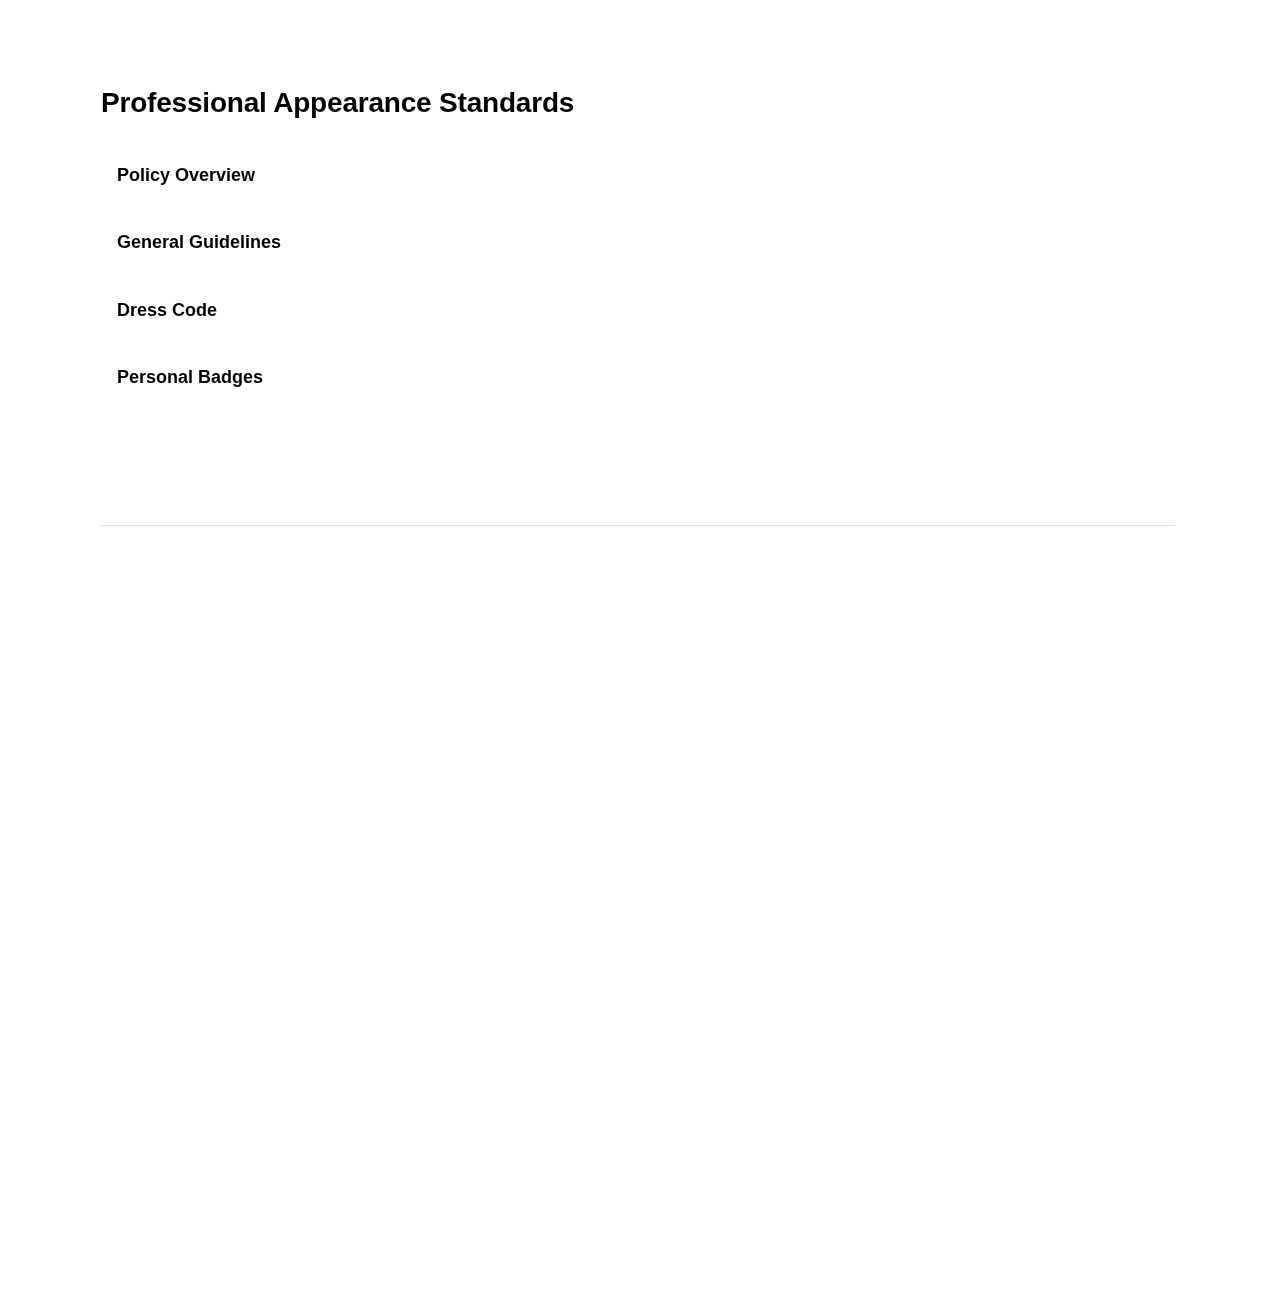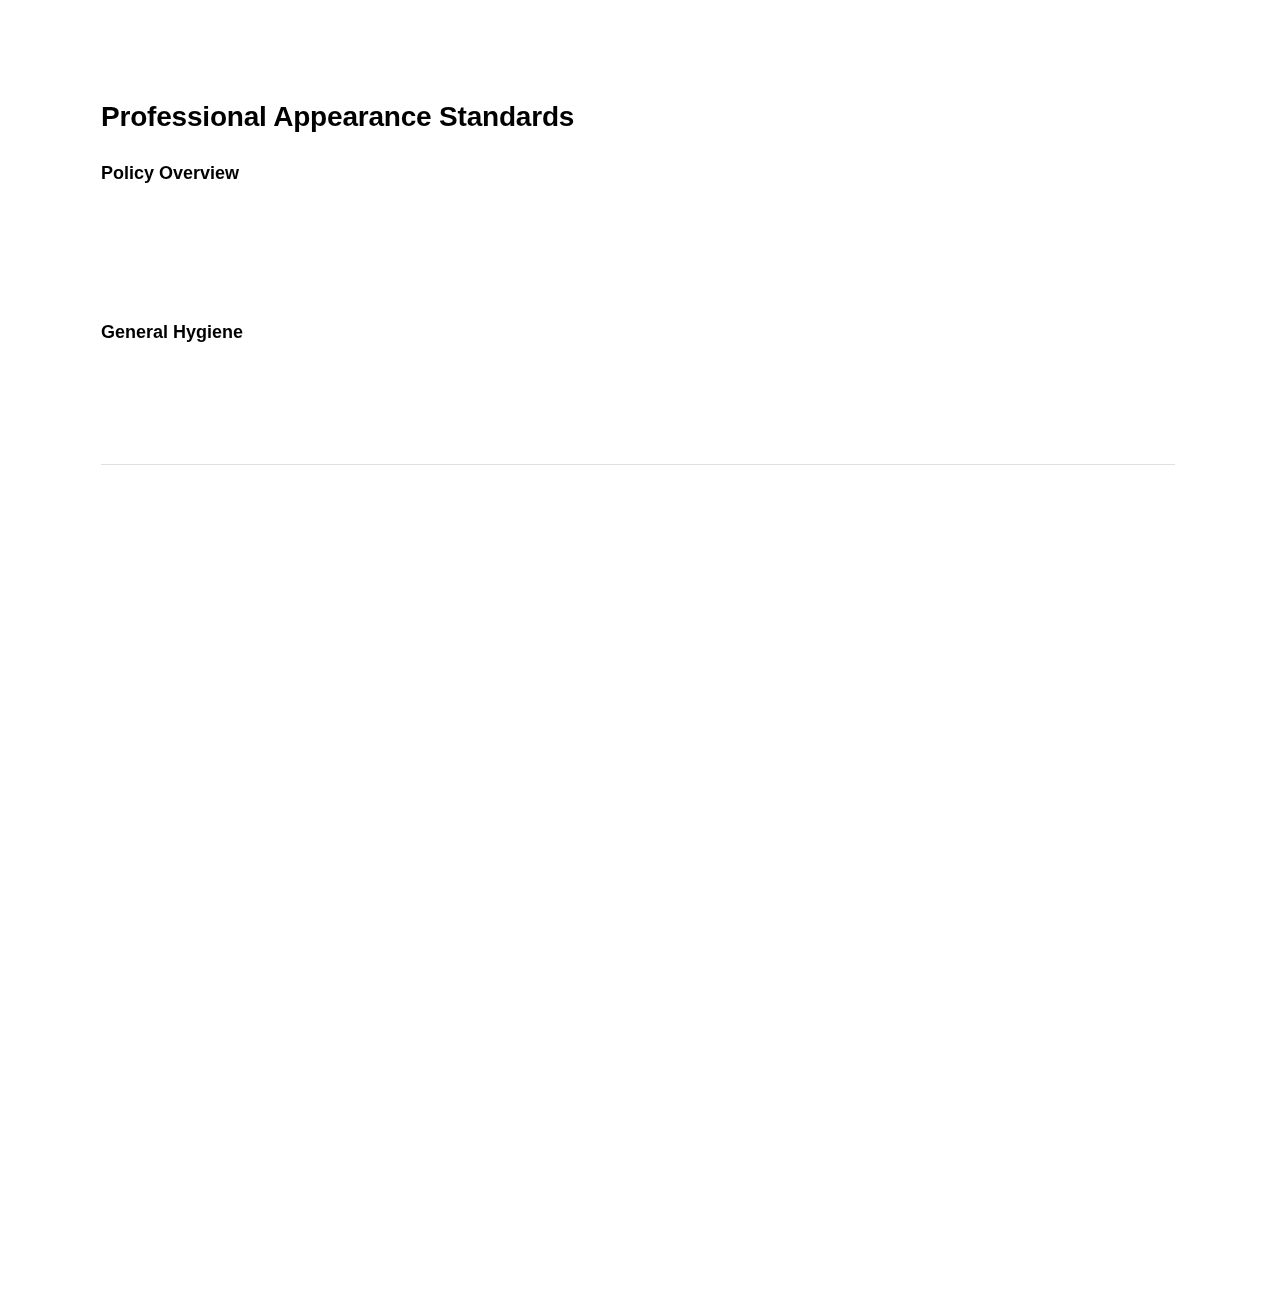--- a/index.html
+++ b/index.html
@@ -17,34 +17,34 @@
   }
   .page {
     position: relative;
     width: 1278px;
     height: 1300px;
     box-sizing: border-box;
   }
   .content {
     position: absolute;
     left: 101px;
-    top: 100px;
+    top: 86px;
     width: 1074px;
   }
   .doc-title {
     font-size: 28px;
     font-weight: bold;
     line-height: 1.2;
     letter-spacing: -0.2px;
     margin: 0 0 0 0;
     padding: 0;
     color: #000000;
   }
   .section-list {
-    margin: 0;
+    margin: 16px;
     padding: 0;
     list-style: none;
   }
   .section-heading {
     font-size: 18px;
     font-weight: bold;
     line-height: 1.2;
     color: #000000;
     margin: 0;
     padding: 0;
@@ -70,25 +70,27 @@
 
     <h1 class="doc-title">Professional Appearance Standards</h1>
 
     <div class="spacer-after-title"></div>
 
     <div class="section-list">
 
       <h2 class="section-heading">Policy Overview</h2>
       <div class="section-gap"></div>
 
+      <h2 class="section-heading">General Guidelines</h2>
       <div class="section-gap"></div>
 
+      <h2 class="section-heading">Dress Code</h2>
       <div class="section-gap"></div>
 
-      <h2 class="section-heading">General Hygiene</h2>
+      <h2 class="section-heading">Personal Badges</h2>
       <div class="section-gap"></div>
 
       <div class="section-gap"></div>
 
 
     </div>
 
     <div class="gap-before-divider"></div>
     <hr class="divider">
     <div class="gap-after-divider"></div>

